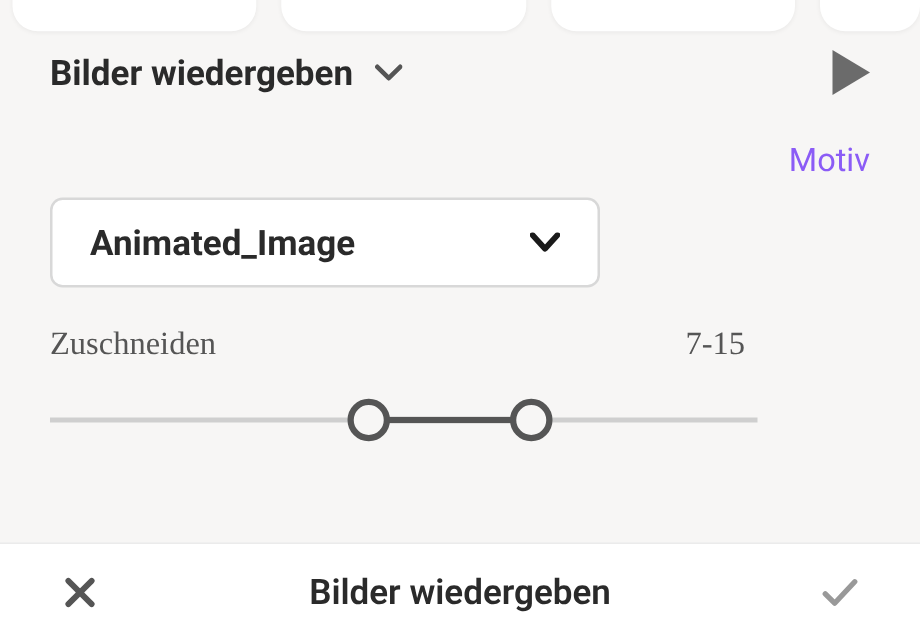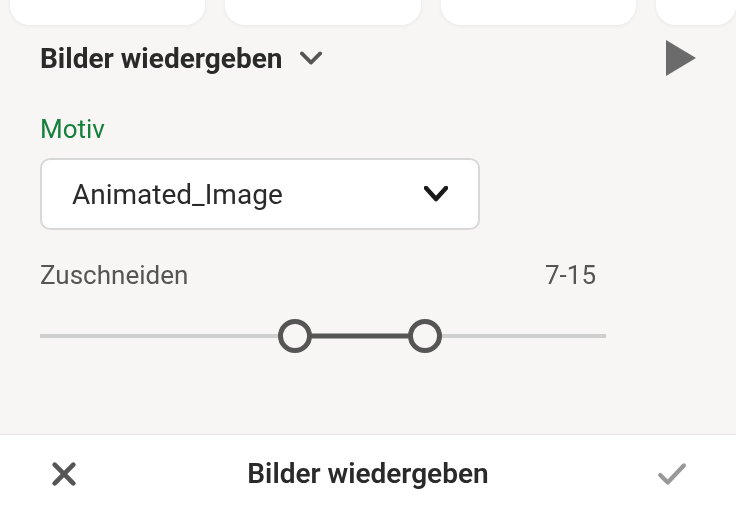--- a/index.html
+++ b/index.html
@@ -67,51 +67,54 @@
       border-top: 18px solid transparent;
       border-bottom: 18px solid transparent;
       border-left: 30px solid #6b6b6b;
       cursor: pointer;
     }
     .field-group {
       margin-bottom: 30px;
     }
     .field-label {
       font-size: 26px;
-      color: #15803d;
+      color: #8b5cf6;
       margin-bottom: 14px;
       display: block;
+      text-align: right;
     }
     .dropdown {
       width: 440px;
       height: 72px;
       background: #ffffff;
       border: 2px solid #d8d8d8;
       border-radius: 10px;
       display: flex;
       align-items: center;
       justify-content: space-between;
       padding: 16px 30px;
       cursor: pointer;
+      font-weight: bold;
     }
     .dropdown-value {
       font-size: 28px;
       color: #2a2a2a;
     }
     .dropdown-chevron {
       width: 24px;
       height: 16px;
     }
     .trim-row {
       display: flex;
       align-items: baseline;
       justify-content: space-between;
       margin-bottom: 26px;
       padding-left: 0;
       padding-right: 100px;
+      font-family: Liberation Serif, serif;
     }
     .trim-label {
       font-size: 26px;
       color: #555;
     }
     .trim-value {
       font-size: 26px;
       color: #555;
     }
     .range-slider {

